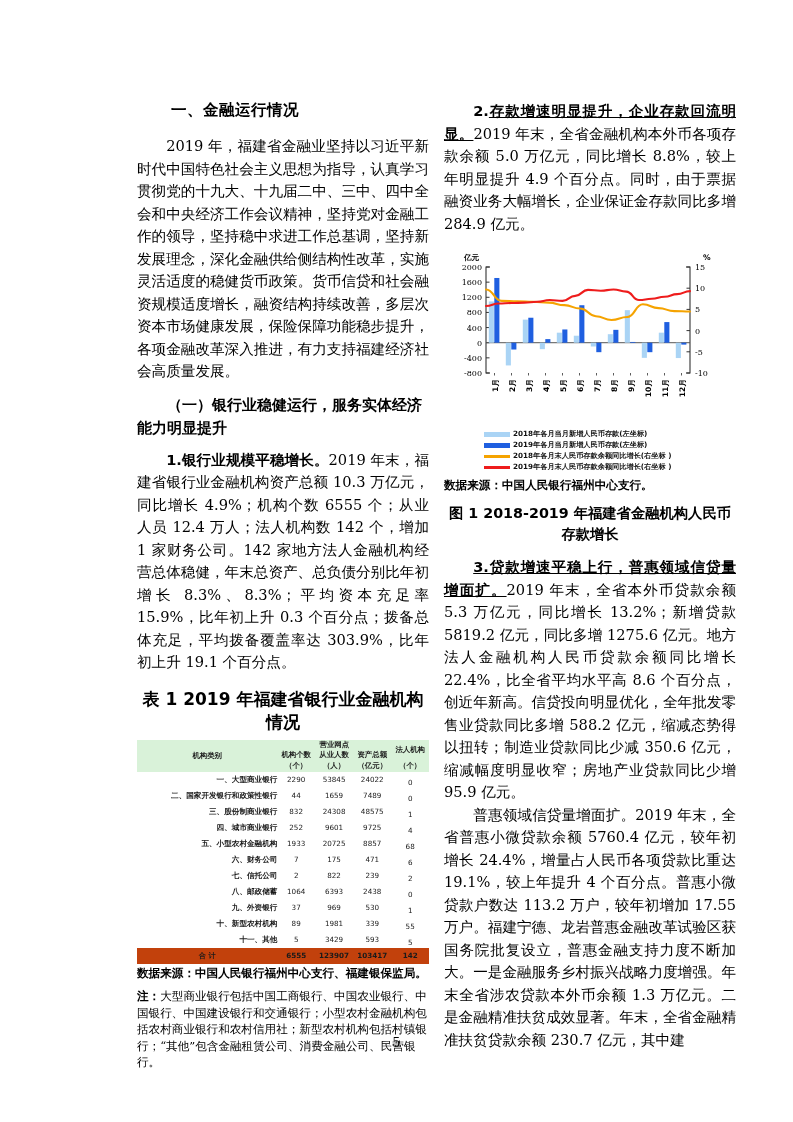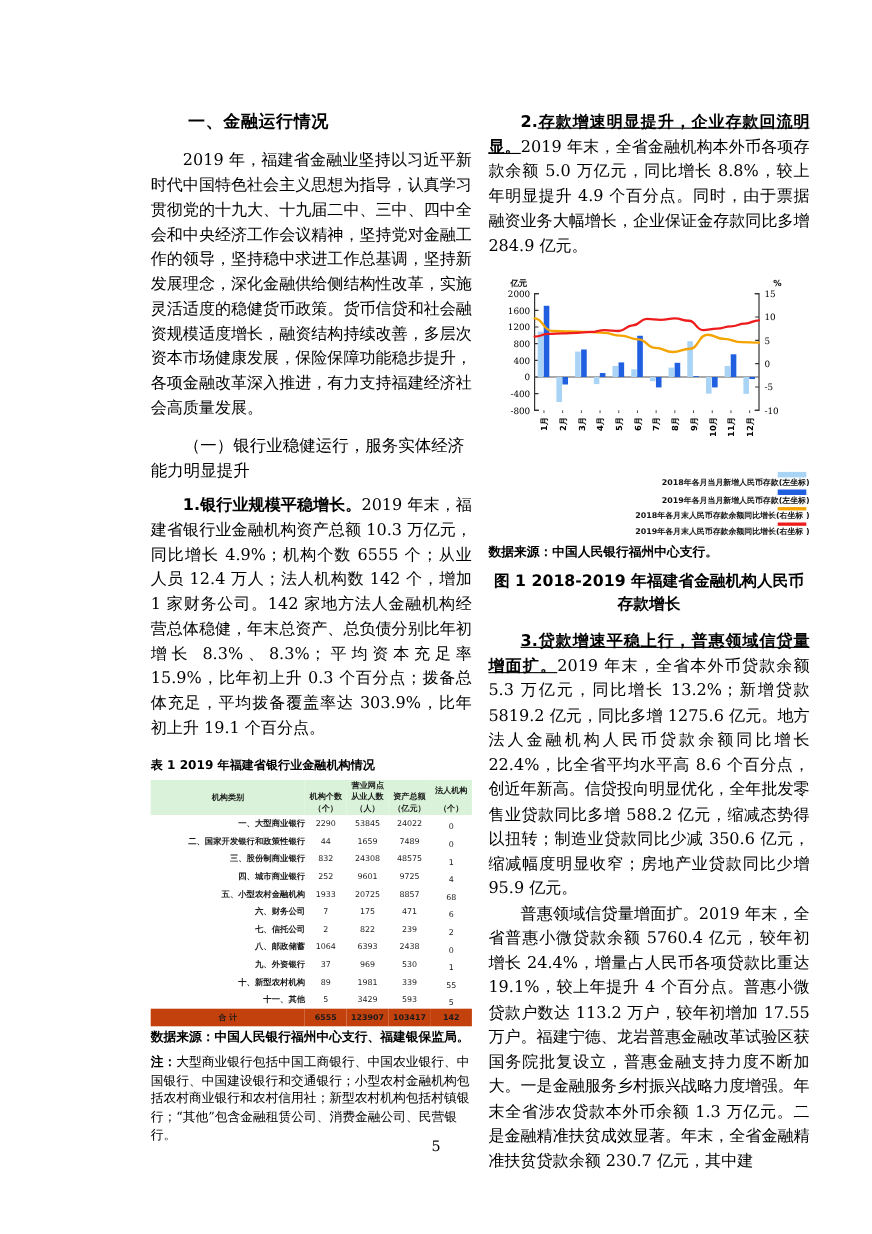--- a/index.html
+++ b/index.html
@@ -15,31 +15,31 @@
 
   .h1{
     font-family:"DejaVu Sans","Liberation Sans",sans-serif;
     font-weight:bold;font-size:15.5px;letter-spacing:.5px;
     margin:0 0 14px 34px;
   }
   p{margin:0;font-size:14.6px;line-height:22.5px;text-align:justify;text-justify:inter-ideograph;}
   .ind{text-indent:2em;}
   .h2{
     font-family:"DejaVu Sans","Liberation Sans",sans-serif;
-    font-weight:normal;font-size:15px;line-height:23px;text-indent:2em;
+    font-weight:bold;font-size:15px;line-height:23px;text-indent:2em;
     margin:11px 0 9px 0;
   }
   .lead{font-family:"DejaVu Sans","Liberation Sans",sans-serif;font-weight:bold;}
   .lead-u{font-family:"DejaVu Sans","Liberation Sans",sans-serif;font-weight:bold;text-decoration:underline;}
   .gap{height:11px;}
 
   
   .tbl-cap{
     font-family:"DejaVu Sans","Liberation Sans",sans-serif;
-    font-weight:bold;font-size:11px;text-align:left;margin:14px 0 6px 0;
+    font-weight:bold;font-size:17px;text-align:center;margin:14px 0 6px 0;
   }
   table.fin{
     border-collapse:collapse;width:292px;
     font-family:"DejaVu Sans","Liberation Sans",sans-serif;
     font-size:7.4px;color:#1a1a1a;
   }
   table.fin th,table.fin td{border:0;padding:0;}
   .hdr{background:#d9f2d9;font-weight:bold;text-align:center;}
   .bt{border-top:1.1px solid #3a3a3a;}
   .bb{border-bottom:1.1px solid #3a3a3a;}
@@ -60,21 +60,21 @@
   .src{font-size:11.6px;margin-top:6px;font-family:"DejaVu Sans","Liberation Sans",sans-serif;font-weight:bold;}
   .fig-cap{
     font-family:"DejaVu Sans","Liberation Sans",sans-serif;
     font-weight:bold;font-size:14.3px;text-align:center;margin-top:10px;line-height:21px;
   }
   .pageno{
     position:absolute;left:0;right:0;top:1035px;text-align:center;
     font-size:13px;font-family:"DejaVu Serif","Liberation Serif",serif;
   }
   .legend{margin-top:2px;}
-  .lgrow{display:flex;align-items:flex-end;margin-bottom:1px;padding-left:40px;flex-direction:column;}
+  .lgrow{display:flex;align-items:center;margin-bottom:1px;padding-left:40px;}
   .swatch{width:26px;height:5px;margin-right:3px;flex:none;}
   .lgtxt{font-family:"DejaVu Sans","Liberation Sans",sans-serif;font-weight:bold;font-size:7.2px;color:#111;}
 </style>
 </head>
 <body>
 
 <div class="page">
 
   <div class="col col-left">
 

